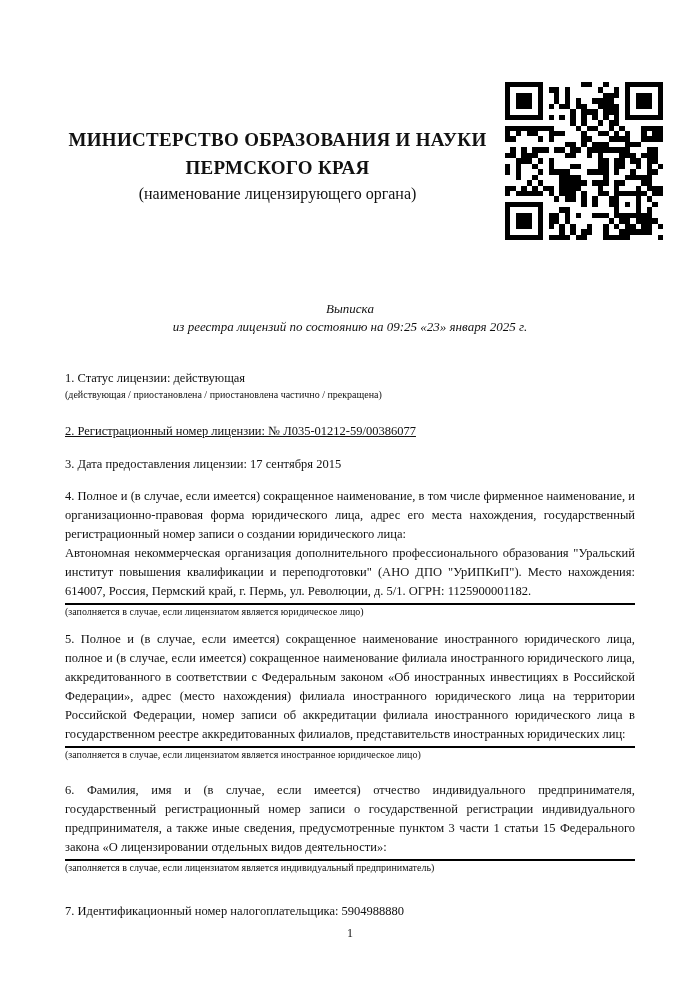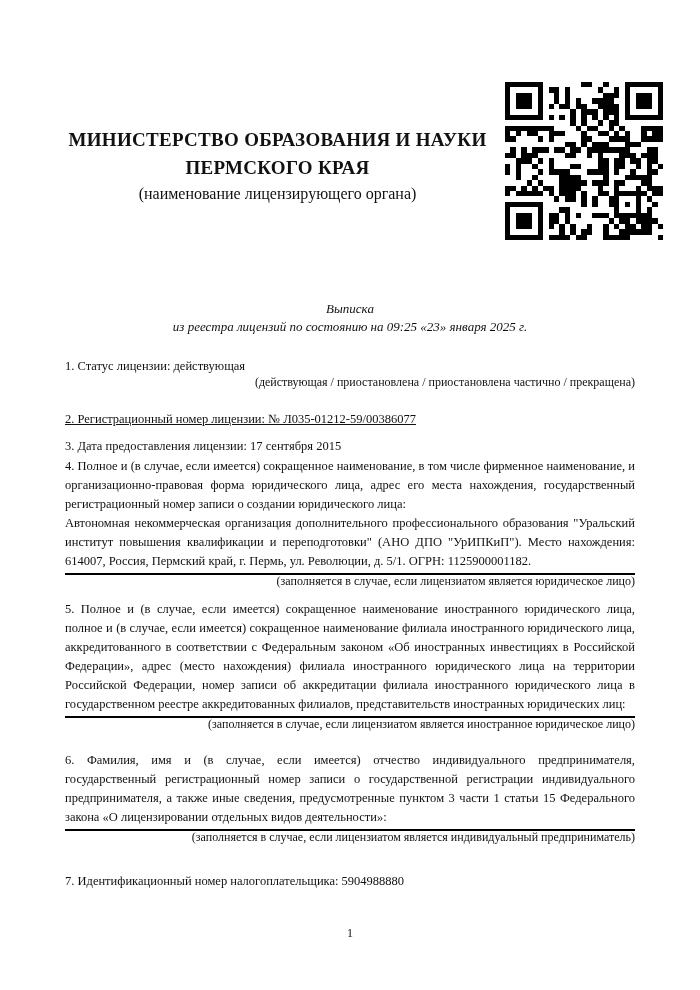--- a/index.html
+++ b/index.html
@@ -15,27 +15,27 @@
   .header-text { position:absolute; top:126px; left:65px; width:425px; text-align:center; }
   .ministry { font-weight:bold; font-size:19px; line-height:28px; letter-spacing:0.3px; }
   .org-caption { font-size:16px; line-height:13px; margin-top:5px; }
 
   .content { position:absolute; left:65px; top:0; width:570px; }
   .doc-title { margin-top:300px; text-align:center; font-size:13px; line-height:17.5px;font-style:italic; }
 
   .item p { margin:0; }
   .body-text { font-size:12.5px; line-height:19px; }
   .justify { text-align:justify; }
-  .caption { font-size:12px; line-height:13px; text-align:right; margin-top:1px; }
+  .caption { font-size:10px; line-height:13px; text-align:left; margin-top:1px; }
   .rule { border-top:2px solid #000; margin-top:2px; height:0; }
 
-  .item-1 { margin-top:22px; }
+  .item-1 { margin-top:34px; }
   .item-2 { margin-top:21px;text-decoration:underline; }
-  .item-3 { margin-top:8px; }
-  .item-4 { margin-top:1px; }
+  .item-3 { margin-top:14px; }
+  .item-4 { margin-top:13px; }
   .item-5 { margin-top:12px; }
   .item-6 { margin-top:20px; }
   .item-7 { margin-top:28px; }
 
   .page-number { position:absolute; left:0; top:926px; width:700px; text-align:center; font-size:12px; }
 </style>
 </head>
 <body>
 
 <div class="page">

